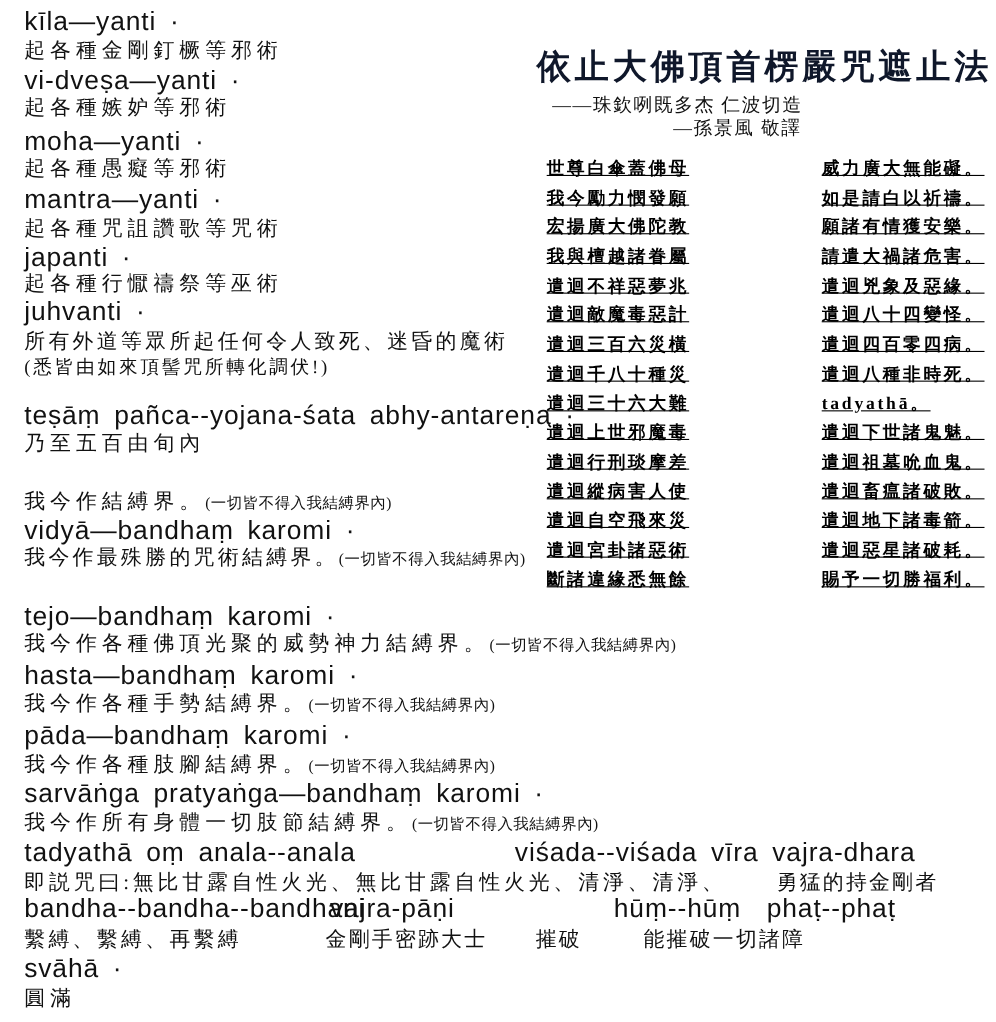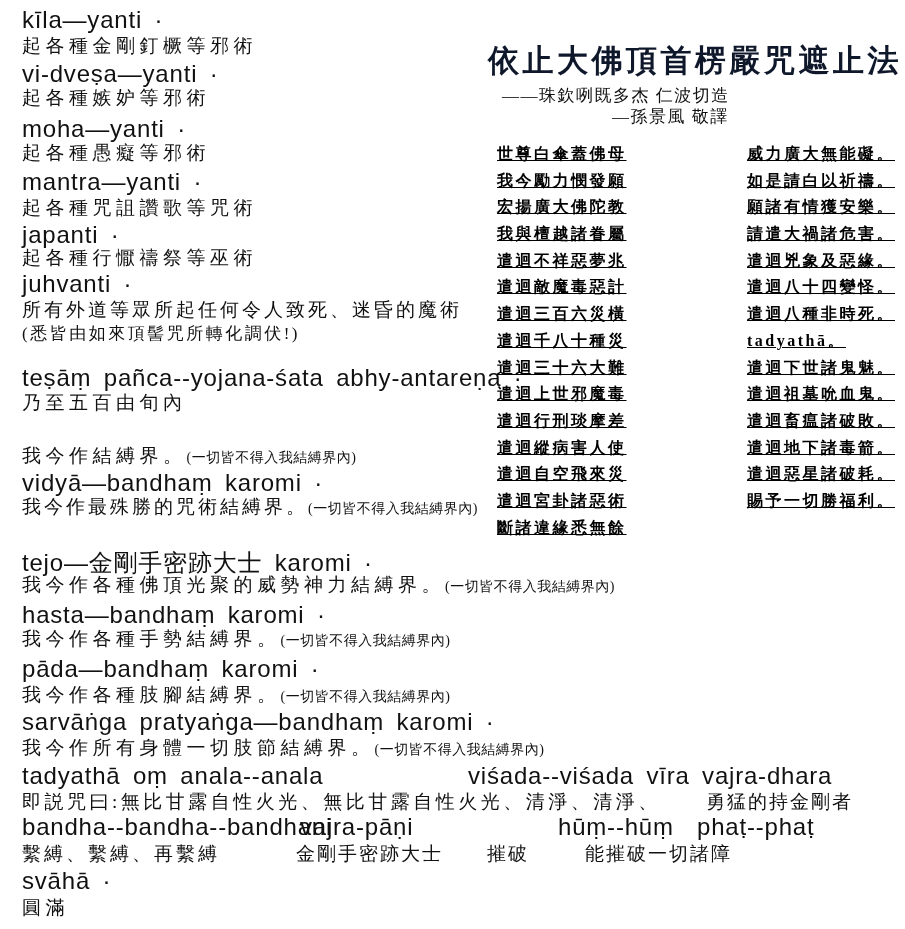--- a/index.html
+++ b/index.html
@@ -89,21 +89,21 @@
   <div class="abs note" style="left:22px; top:322px;">(悉皆由如來頂髻咒所轉化調伏!)</div>
 
   <div class="abs latin" style="left:22px; top:364px;">teṣāṃ pañca--yojana-śata abhy-antareṇa ·</div>
   <div class="abs cjk" style="left:22px; top:390px;">乃至五百由旬內</div>
 
   <div class="abs" style="left:22px; top:443px;"><span class="cjk">我今作結縛界。</span><span class="paren">(一切皆不得入我結縛界內)</span></div>
 
   <div class="abs latin" style="left:22px; top:469px;">vidyā—bandhaṃ karomi ·</div>
   <div class="abs" style="left:22px; top:494px;"><span class="cjk" style="letter-spacing:3px;">我今作最殊勝的咒術結縛界。</span><span class="paren">(一切皆不得入我結縛界內)</span></div>
 
-  <div class="abs latin" style="left:22px; top:547px;">tejo—金剛手密跡大士 karomi ·</div>
+  <div class="abs latin" style="left:22px; top:547px;">tejo—bandhaṃ karomi ·</div>
   <div class="abs" style="left:22px; top:572px;"><span class="cjk">我今作各種佛頂光聚的威勢神力結縛界。</span><span class="paren">(一切皆不得入我結縛界內)</span></div>
 
   <div class="abs latin" style="left:22px; top:601px;">hasta—bandhaṃ karomi ·</div>
   <div class="abs" style="left:22px; top:626px;"><span class="cjk">我今作各種手勢結縛界。</span><span class="paren">(一切皆不得入我結縛界內)</span></div>
 
   <div class="abs latin" style="left:22px; top:655px;">pāda—bandhaṃ karomi ·</div>
   <div class="abs" style="left:22px; top:682px;"><span class="cjk">我今作各種肢腳結縛界。</span><span class="paren">(一切皆不得入我結縛界內)</span></div>
 
   <div class="abs latin" style="left:22px; top:708px;">sarvāṅga pratyaṅga—bandhaṃ karomi ·</div>
   <div class="abs" style="left:22px; top:735px;"><span class="cjk">我今作所有身體一切肢節結縛界。</span><span class="paren">(一切皆不得入我結縛界內)</span></div>
@@ -149,20 +149,21 @@
     <div class="verse-line">斷諸違緣悉無餘</div>
   </div>
 
   <div class="verse-col" style="left:703px; top:141px;margin-left:44px;">
     <div class="verse-line">威力廣大無能礙。</div>
     <div class="verse-line">如是請白以祈禱。</div>
     <div class="verse-line">願諸有情獲安樂。</div>
     <div class="verse-line">請遣大禍諸危害。</div>
     <div class="verse-line">遣迴兇象及惡緣。</div>
     <div class="verse-line">遣迴八十四變怪。</div>
+    <div class="verse-line">遣迴四百零四病。</div>
     <div class="verse-line">遣迴八種非時死。</div>
     <div class="verse-line">tadyathā。</div>
     <div class="verse-line">遣迴下世諸鬼魅。</div>
     <div class="verse-line">遣迴祖墓吮血鬼。</div>
     <div class="verse-line">遣迴畜瘟諸破敗。</div>
     <div class="verse-line">遣迴地下諸毒箭。</div>
     <div class="verse-line">遣迴惡星諸破耗。</div>
     <div class="verse-line">賜予一切勝福利。</div>
   </div>
 

